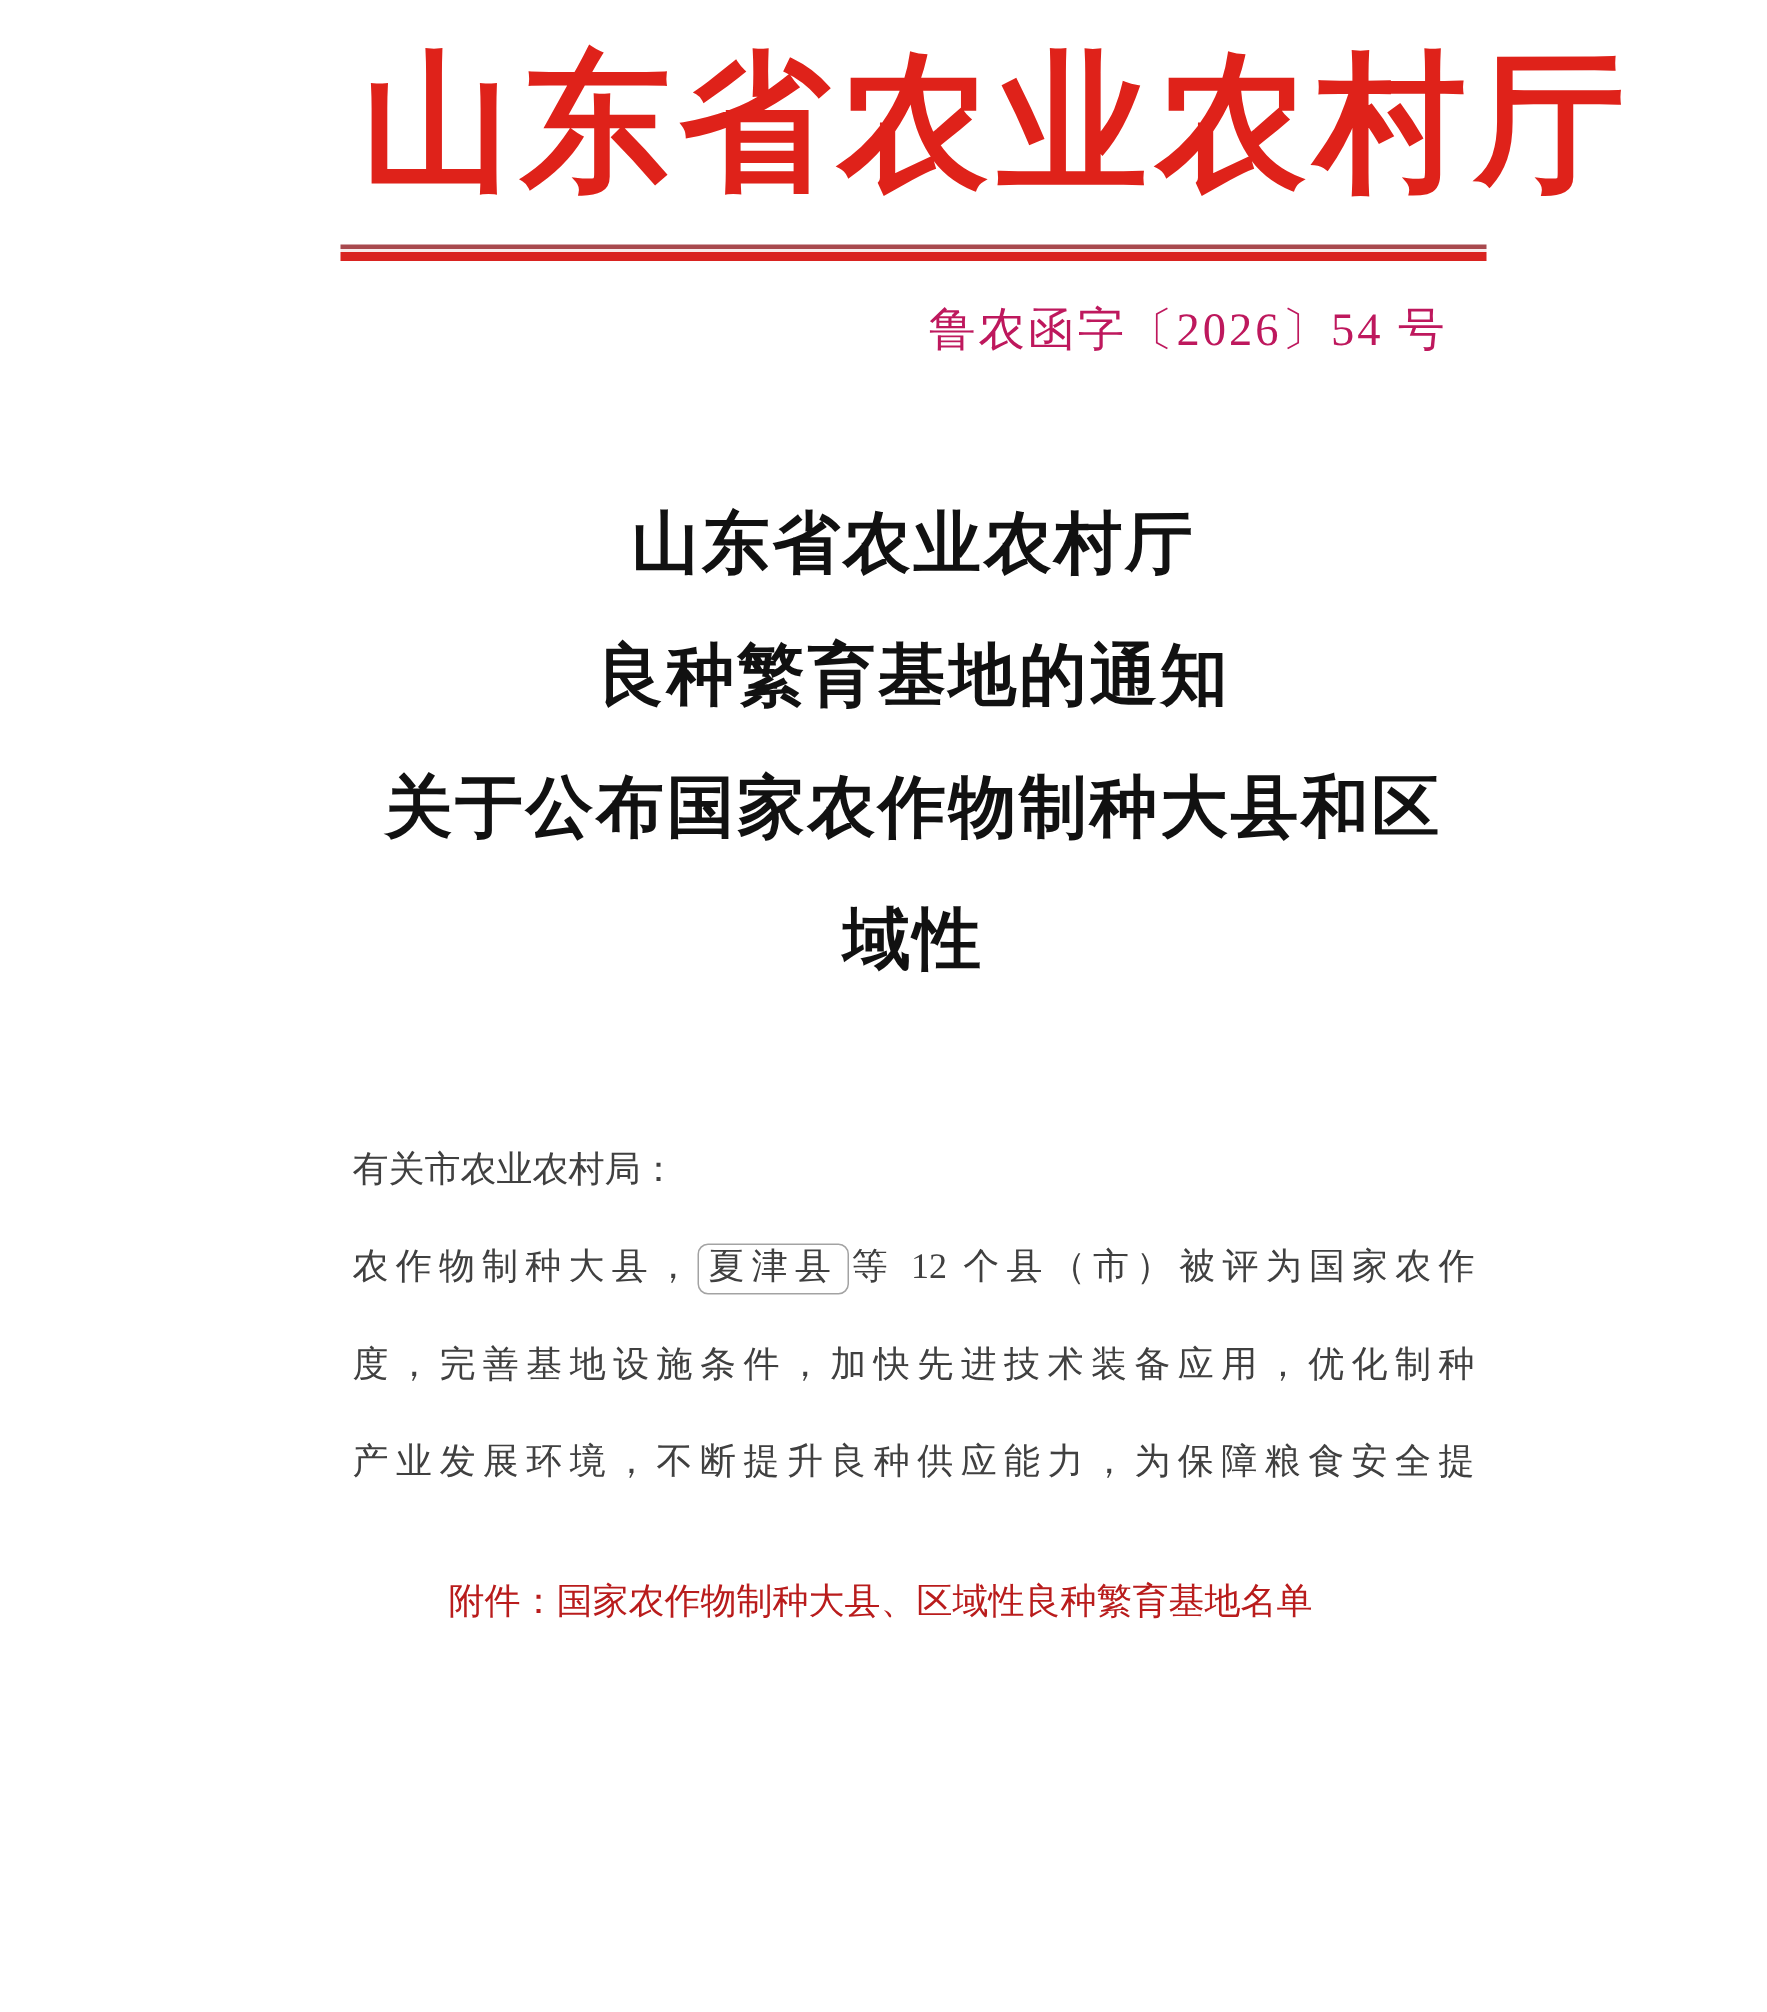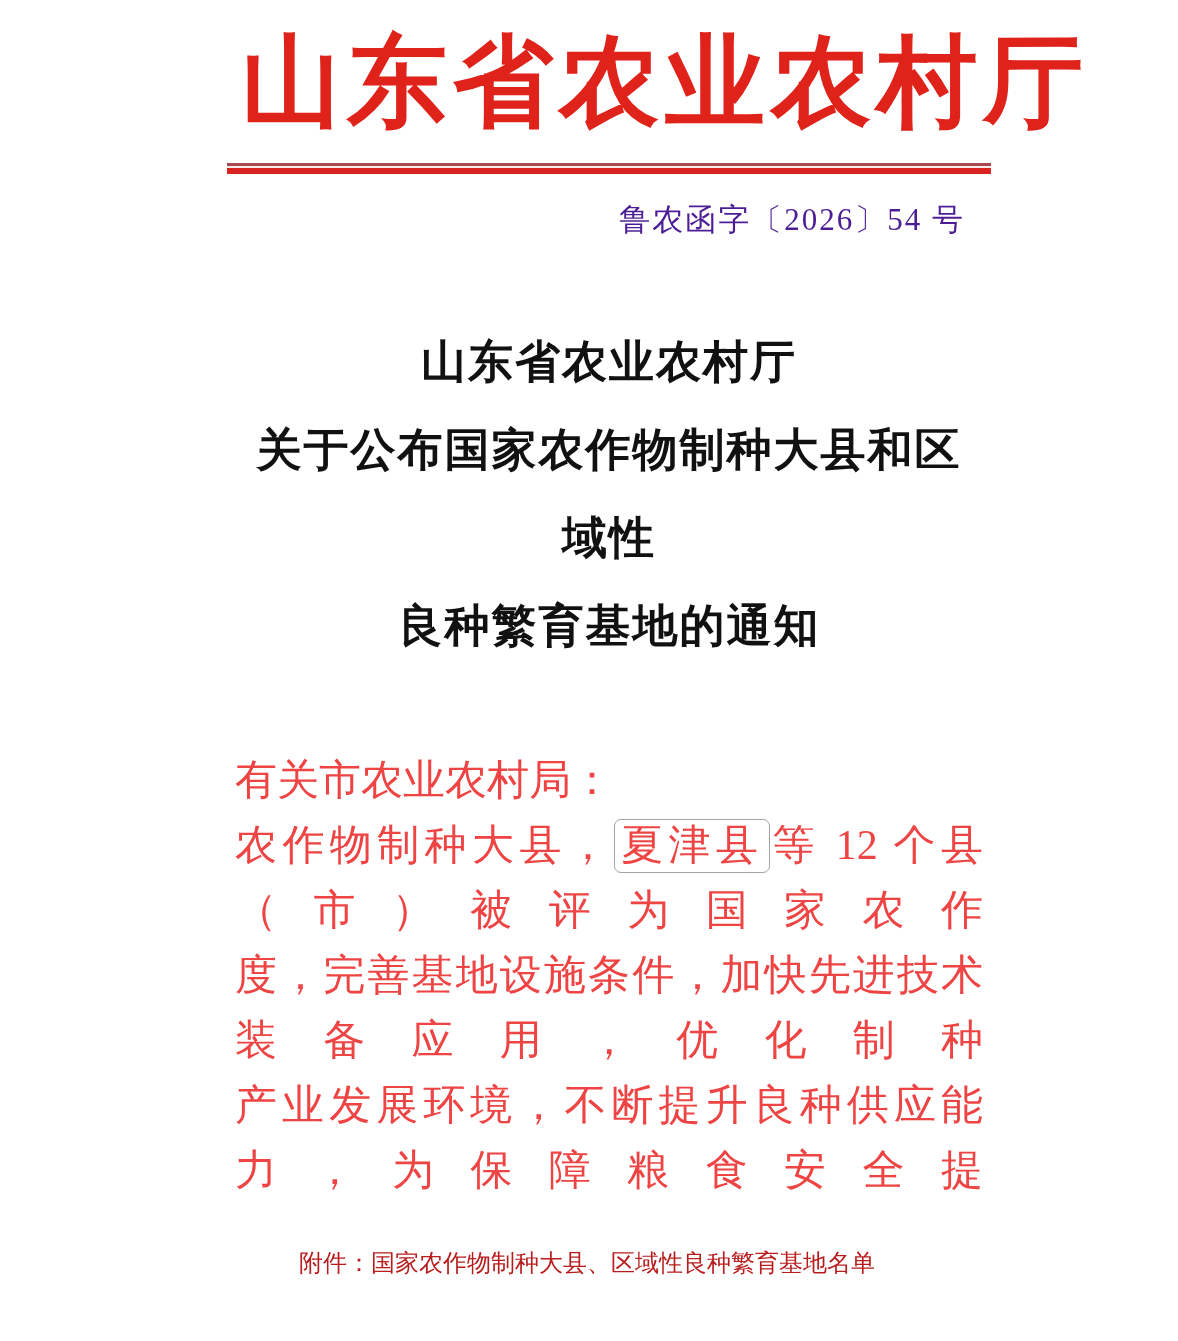--- a/index.html
+++ b/index.html
@@ -38,38 +38,38 @@
   .rule-gap    { height: 2px; background: #f7eaea; }
   .rule-bottom { height: 6px; background: #d92320; }
   
   .doc-no {
     margin-top: 26px;
     font-size: 31px;
     line-height: 40px;
     text-align: right;
     padding-right: 18px;
     letter-spacing: 2px;
-    color: #4c1d95;
+    color: #be185d;
   }
   
   .title {
     margin-top: 78px;
     text-align: center;
     font-size: 45px;
     line-height: 88px;
     font-weight: bold;
     letter-spacing: 2px;
     color: #111;
   }
   
   .body-text {
     margin-top: 78px;
-    font-size: 42px;
+    font-size: 24px;
     line-height: 65px;
-    color: #ef4444;
+    color: #404040;
   }
   .line { min-height: 65px; }
   .indent { text-indent: 64px; }
   .j {
     text-align: justify;
     text-align-last: justify;
   }
   .redbox {
     border: 1px solid #a3a3a3;
     border-radius: 7px;
@@ -94,22 +94,22 @@
   <div class="rule">
     <div class="rule-top"></div>
     <div class="rule-gap"></div>
     <div class="rule-bottom"></div>
   </div>
 
   <div class="doc-no">鲁农函字〔2026〕54 号</div>
 
   <div class="title">
     <div>山东省农业农村厅</div>
+    <div>良种繁育基地的通知</div>
     <div>关于公布国家农作物制种大县和区域性</div>
-    <div>良种繁育基地的通知</div>
   </div>
 
   <div class="body-text">
 
     <div class="line">有关市农业农村局：</div>
 
 
 
     <div class="line j"><span>农作物制种大县，</span><span class="redbox">夏津县</span><span>等 12 个县（市）被评为国家农作</span></div>
 

